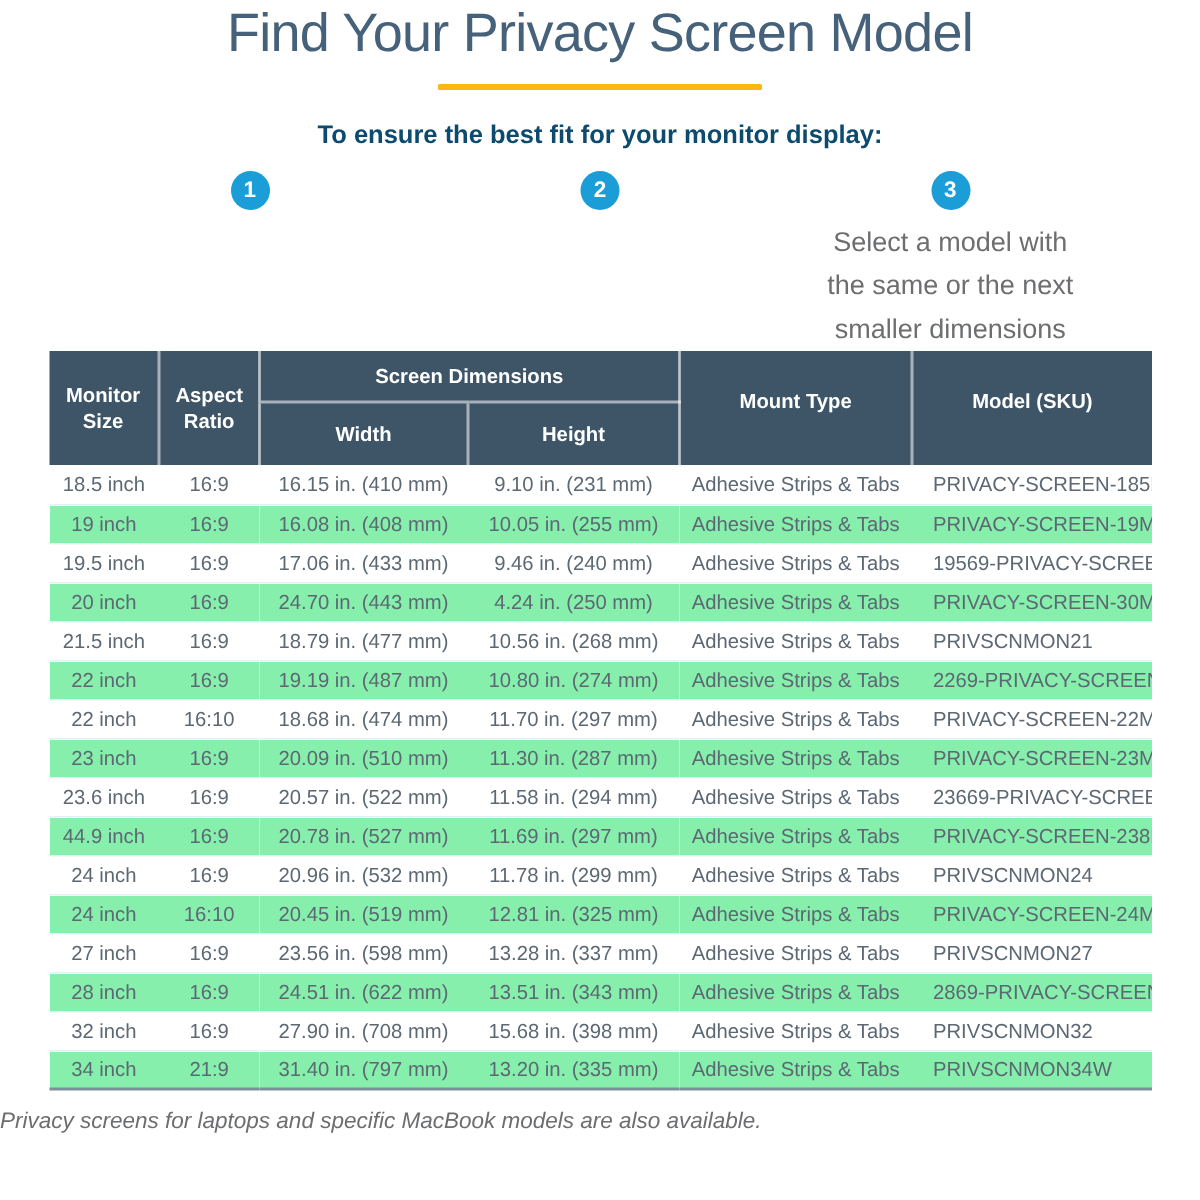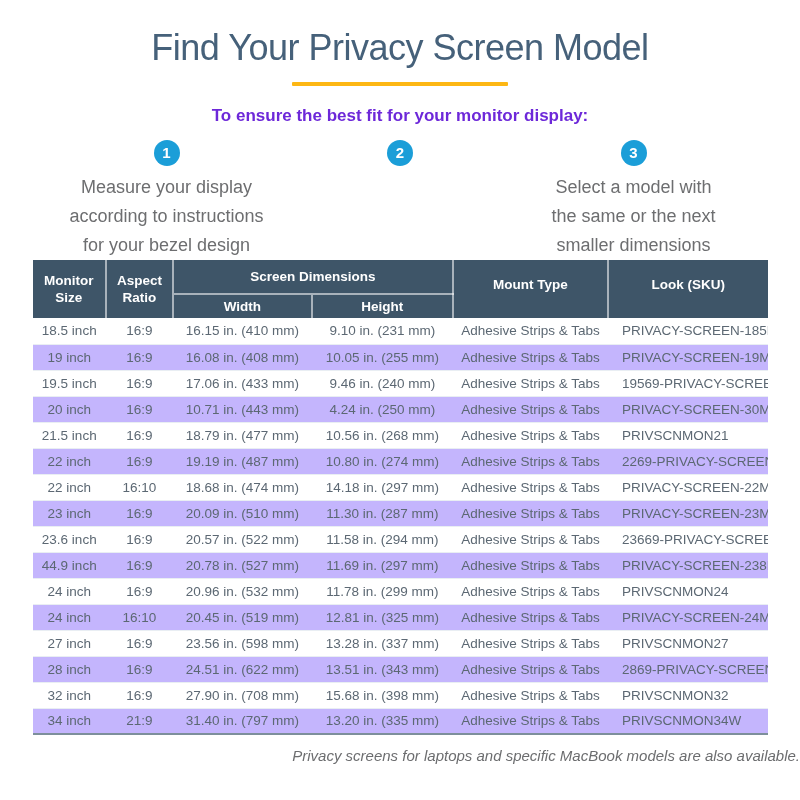--- a/index.html
+++ b/index.html
@@ -4,21 +4,21 @@
 <style>
   * { margin: 0; padding: 0; box-sizing: border-box; }
   html, body { background: #ffffff; }
   body {
     width: 800px;
     height: 800px;
     margin: 0 auto;
     overflow: hidden;
     font-family: "Liberation Sans", sans-serif;
   }
-  .page { width: 800px; height: 800px; padding-top: 26px; }
+  .page { width: 800px; height: 800px; }
 
   .page-title {
     text-align: center;
     font-size: 36px;
     font-weight: 300;
     letter-spacing: -0.5px;
     color: #46617a;
     line-height: 44px;
   }
   .title-rule {
@@ -26,21 +26,21 @@
     height: 4px;
     margin: 12px auto 0 auto;
     background: #fdb714;
     border-radius: 1px;
   }
   .subtitle {
     margin-top: 20px;
     text-align: center;
     font-size: 17px;
     font-weight: bold;
-    color: #6d28d9;
+    color: #0c4a6e;
   }
 
   .steps {
     width: 700px;
     margin: 14px auto 0 auto;
     display: flex;
     justify-content: space-between;
   }
   .step { width: 233px; text-align: center; }
   .step-badge {
@@ -80,21 +80,21 @@
     background: #3e5568;
     color: #ffffff;
     font-size: 13.5px;
     font-weight: bold;
     text-align: center;
     vertical-align: middle;
     white-space: pre-line;
     line-height: 17px;
   }
   .product-table thead tr.tier-top th    { height: 34px; }
-  .product-table thead tr.tier-bottom th { height: 24px; }
+  .product-table thead tr.tier-bottom th { height: 42px; }
   th.th-aspect { border-left: 2px solid rgba(255,255,255,0.55); }
   th.th-dims   { border-left: 2px solid rgba(255,255,255,0.55); }
   th.th-mount  { border-left: 2px solid rgba(255,255,255,0.55); }
   th.th-model  { border-left: 2px solid rgba(255,255,255,0.55); }
   th.th-width  { border-top: 2px solid rgba(255,255,255,0.55);
                  border-left: 2px solid rgba(255,255,255,0.55); }
   th.th-height { border-top: 2px solid rgba(255,255,255,0.55);
                  border-left: 2px solid rgba(255,255,255,0.55); }
   th.th-mount, th.th-model { vertical-align: bottom; padding-bottom: 9px; }
 
@@ -102,46 +102,43 @@
     height: 26px;
     font-size: 13.5px;
     color: #5c6873;
     text-align: center;
     vertical-align: middle;
     border-top: 1px solid #e9eef3;
     overflow: hidden;
     white-space: nowrap;
   }
   .product-table tbody tr:first-child td { border-top: none; }
-  .product-table tbody tr.alt td { background: #c4b5fd; }
+  .product-table tbody tr.alt td { background: #86efac; }
   .product-table tbody td.model-cell { text-align: left; padding-left: 14px; }
 
   .footer-note {
     margin-top: 12px;
-    text-align: right;
+    text-align: left;
     font-size: 15px;
     font-style: italic;
     color: #6c6d6f;
   }
 </style>
 </head>
 <body>
 
 <div class="page">
 
   <h1 class="page-title">Find Your Privacy Screen Model</h1>
   <div class="title-rule"></div>
   <div class="subtitle">To ensure the best fit for your monitor display:</div>
 
   <div class="steps">
     <div class="step">
       <div class="step-badge">1</div>
-      <div class="step-text">Measure your display
-according to instructions
-for your bezel design</div>
     </div>
     <div class="step">
       <div class="step-badge">2</div>
     </div>
     <div class="step">
       <div class="step-badge">3</div>
       <div class="step-text">Select a model with
 the same or the next
 smaller dimensions</div>
     </div>
@@ -158,21 +155,21 @@
           <col class="c6">
       </colgroup>
       <thead>
         <tr class="tier-top">
           <th rowspan="2" class="th-monitor">Monitor
 Size</th>
           <th rowspan="2" class="th-aspect">Aspect
 Ratio</th>
           <th colspan="2" class="th-dims">Screen Dimensions</th>
           <th rowspan="2" class="th-mount">Mount Type</th>
-          <th rowspan="2" class="th-model">Look (SKU)</th>
+          <th rowspan="2" class="th-model">Model (SKU)</th>
         </tr>
         <tr class="tier-bottom">
           <th class="th-width">Width</th>
           <th class="th-height">Height</th>
         </tr>
       </thead>
       <tbody>
           <tr>
             <td>18.5 inch</td>
             <td>16:9</td>
@@ -193,21 +190,21 @@
             <td>19.5 inch</td>
             <td>16:9</td>
             <td>17.06 in. (433 mm)</td>
             <td>9.46 in. (240 mm)</td>
             <td>Adhesive Strips &amp; Tabs</td>
             <td class="model-cell">19569-PRIVACY-SCREEN</td>
           </tr>
           <tr class="alt">
             <td>20 inch</td>
             <td>16:9</td>
-            <td>10.71 in. (443 mm)</td>
+            <td>24.70 in. (443 mm)</td>
             <td>4.24 in. (250 mm)</td>
             <td>Adhesive Strips &amp; Tabs</td>
             <td class="model-cell">PRIVACY-SCREEN-30M</td>
           </tr>
           <tr>
             <td>21.5 inch</td>
             <td>16:9</td>
             <td>18.79 in. (477 mm)</td>
             <td>10.56 in. (268 mm)</td>
             <td>Adhesive Strips &amp; Tabs</td>
@@ -218,21 +215,21 @@
             <td>16:9</td>
             <td>19.19 in. (487 mm)</td>
             <td>10.80 in. (274 mm)</td>
             <td>Adhesive Strips &amp; Tabs</td>
             <td class="model-cell">2269-PRIVACY-SCREEN</td>
           </tr>
           <tr>
             <td>22 inch</td>
             <td>16:10</td>
             <td>18.68 in. (474 mm)</td>
-            <td>14.18 in. (297 mm)</td>
+            <td>11.70 in. (297 mm)</td>
             <td>Adhesive Strips &amp; Tabs</td>
             <td class="model-cell">PRIVACY-SCREEN-22MB</td>
           </tr>
           <tr class="alt">
             <td>23 inch</td>
             <td>16:9</td>
             <td>20.09 in. (510 mm)</td>
             <td>11.30 in. (287 mm)</td>
             <td>Adhesive Strips &amp; Tabs</td>
             <td class="model-cell">PRIVACY-SCREEN-23M</td>

